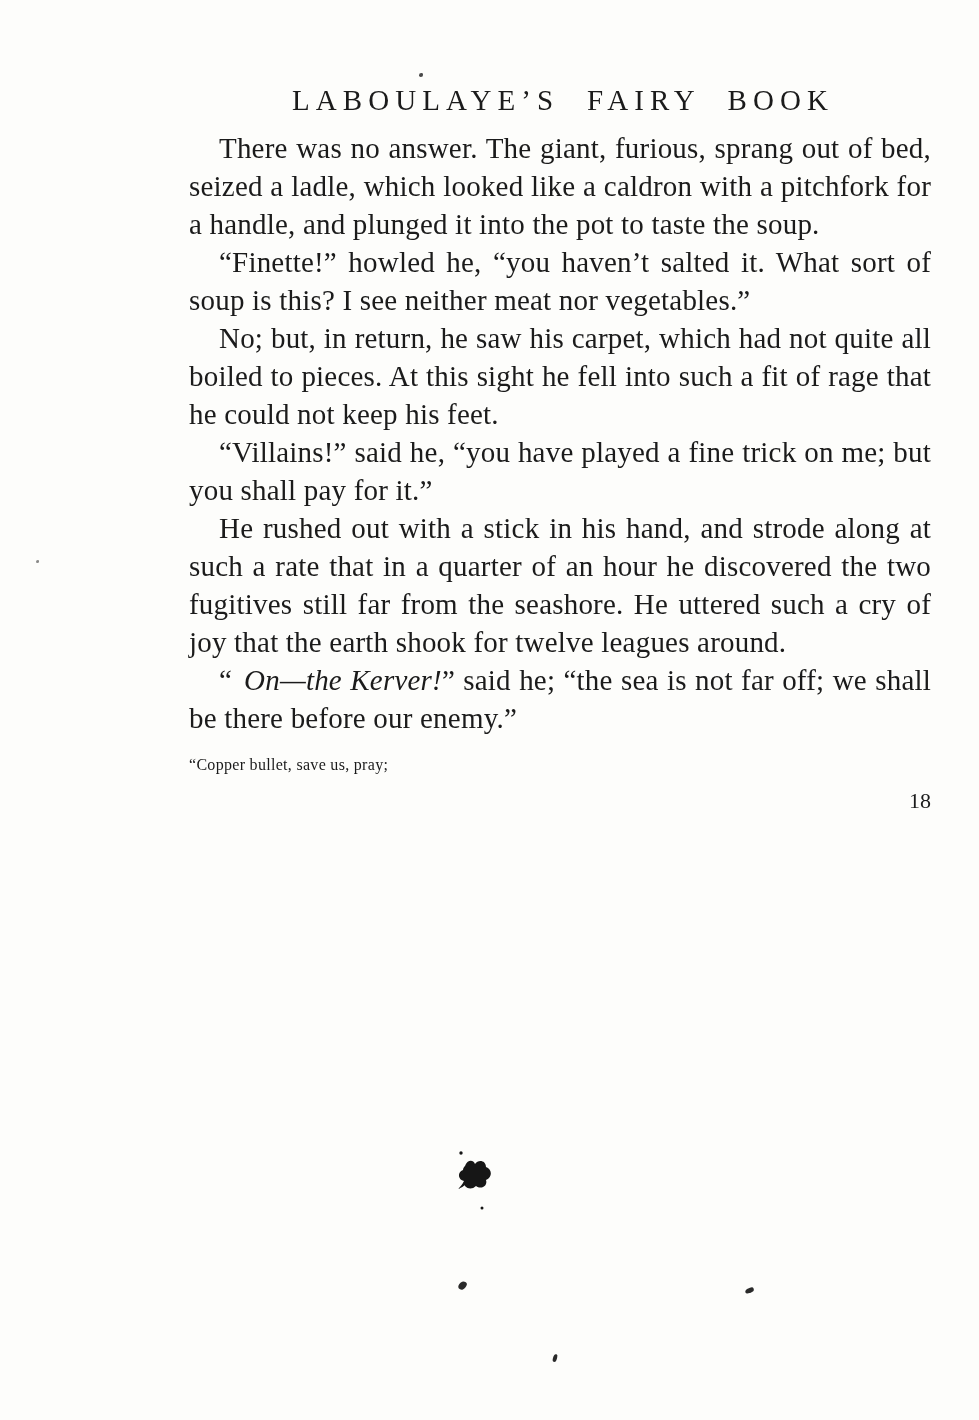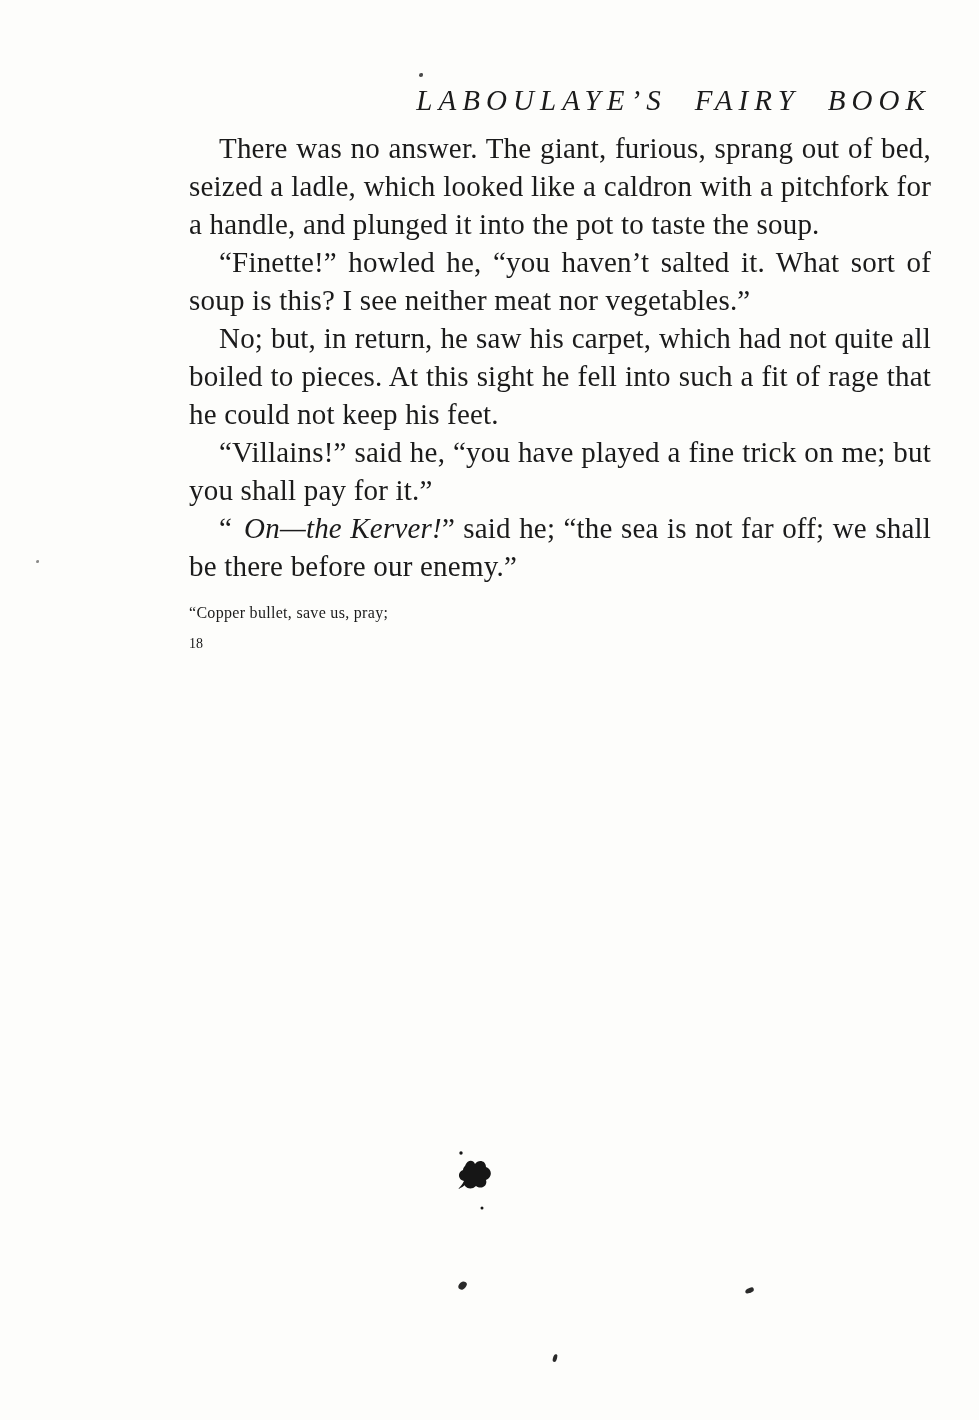--- a/index.html
+++ b/index.html
@@ -15,21 +15,21 @@
   .sheet {
     position: absolute;
     inset: 0;
   }
   .column {
     position: absolute;
     left: 189px;
     top: 84px;
     width: 742px;
   }
-  .running-head { text-align: right; margin: 0 0 12px 0; font-style: italic; }
+  .running-head { text-align: center; margin: 0 0 12px 0; }
   .running-head h1 {
     margin: 0;
     font-size: 29px;
     font-weight: 500;
     letter-spacing: 0.21em;
     word-spacing: 0.5em;
     text-indent: 0.21em;
   }
   .body-text .para {
     margin: 0;
@@ -42,22 +42,22 @@
   .body-text .para em { font-style: italic; margin-left: 12px; }
   .verse {
     margin-top: 10px;
     text-align: left;
     font-size: 16px;
     line-height: 35px;
     letter-spacing: 0.3px;
   }
   .folio {
     margin-top: 6px;
-    text-align: left;
-    font-size: 14px;
+    text-align: right;
+    font-size: 22px;
   }
   .ink-blot {
     position: absolute;
     left: 452px;
     top: 1146px;
     fill: #161616;
   }
   .speck {
     position: absolute;
     background: #2a2a2a;
@@ -78,20 +78,21 @@
 
     <header class="running-head">
       <h1>LABOULAYE’S FAIRY BOOK</h1>
     </header>
 
     <main class="body-text">
       <p class="para">There was no answer.  The giant, furious, sprang out of bed, seized a ladle, which looked like a caldron with a pitchfork for a handle, and plunged it into the pot to taste the soup.</p>
       <p class="para">“Finette!” howled he, “you haven’t salted it.  What sort of soup is this?  I see neither meat nor vegetables.”</p>
       <p class="para">No; but, in return, he saw his carpet, which had not quite all boiled to pieces.  At this sight he fell into such a fit of rage that he could not keep his feet.</p>
       <p class="para">“Villains!” said he, “you have played a fine trick on me; but you shall pay for it.”</p>
+      <p class="para">He rushed out with a stick in his hand, and strode along at such a rate that in a quarter of an hour he discovered the two fugitives still far from the seashore.  He uttered such a cry of joy that the earth shook for twelve leagues around.</p>
       <p class="para"><span>“</span><em>On—the Kerver!</em><span>” said he; “the sea is not far off; we shall be there before our enemy.”</span></p>
     </main>
 
     <div class="verse">
       <div class="verse-line">“Copper bullet, save us, pray;</div>
     </div>
 
     <div class="folio">18</div>
 
   </div>

